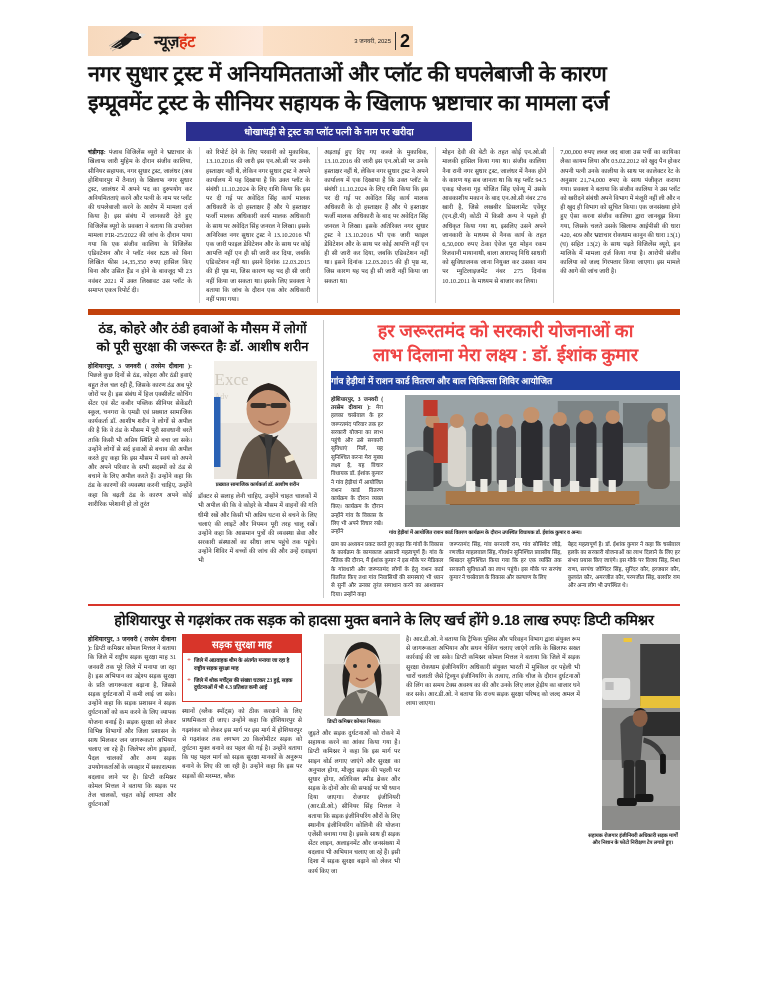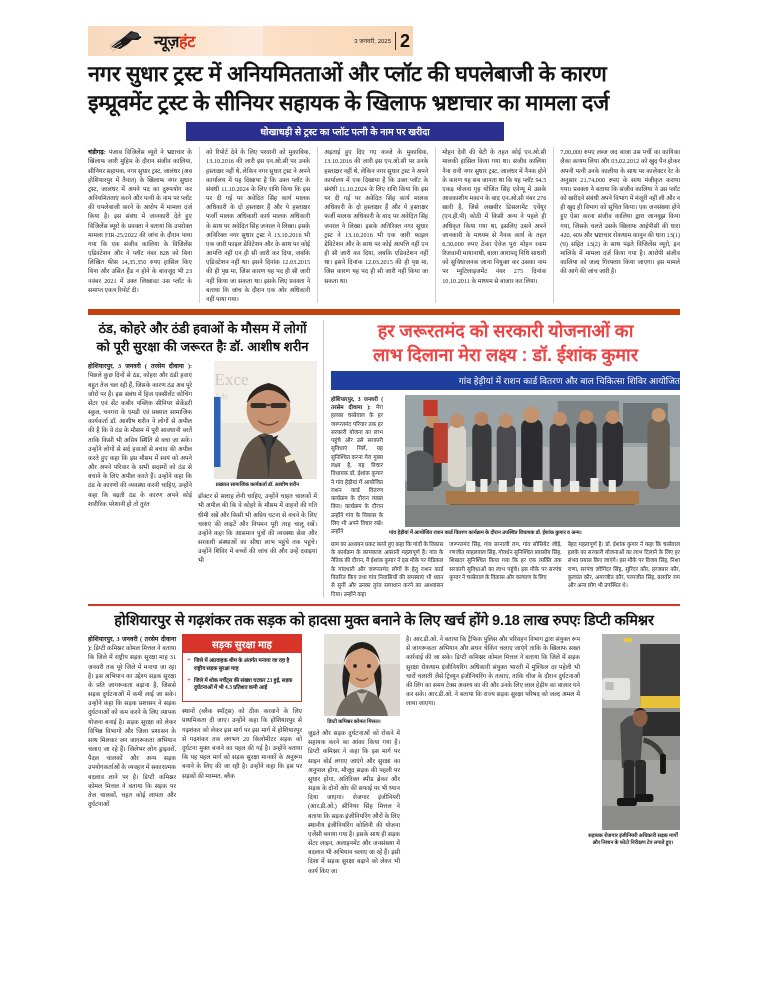--- a/index.html
+++ b/index.html
@@ -25,38 +25,38 @@
   .date-box{width:150px;background:linear-gradient(90deg,#fbe0c7 0%,#f7d6b6 100%);
     display:flex;align-items:center;justify-content:flex-end;padding-right:3px;box-sizing:border-box;}
   .date-txt{font-size:6px;font-family:"Liberation Sans",sans-serif;color:#222;margin-right:4px;}
   .pagenum{font-family:"Liberation Sans",sans-serif;font-weight:bold;font-size:18px;color:#111;
     border-left:1px solid #333;padding-left:4px;line-height:1;}
   
   .hl-wrap{margin-top:4px;}
   .headline{font-family:"Liberation Sans",sans-serif;font-weight:bold;font-size:21.5px;
     line-height:1.33;color:#141414;letter-spacing:-.2px;text-align:left;}
   .subbanner{background:#2b2f8f;color:#fff;text-align:center;font-family:"Liberation Sans",sans-serif;
-    font-weight:bold;font-size:9.5px;padding:3px 16px 3px;margin-top:5px;width:286px;margin-left:98px;}
+    font-weight:bold;font-size:9.5px;padding:3px 0 3px;margin-top:5px;width:286px;margin-left:98px;}
   
   .cols{display:flex;gap:7px;margin-top:5px;}
   .col{flex:1;}
   .bt{font-size:6.2px;line-height:1.48;text-align:justify;color:#1a1a1a;
       font-family:"Liberation Serif",serif;}
   .bt b{font-weight:bold;}
   .thin-sep{width:1px;background:#cfcfcf;}
   
   .mid{margin-top:6px;border-top:6px solid #c2410c;padding-top:5px;display:flex;}
   .mid-left{width:236px;padding-right:6px;box-sizing:border-box;border-right:1px solid #c9c9c9;}
   .mid-right{flex:1;padding-left:7px;box-sizing:border-box;}
   .hl2{font-family:"Liberation Sans",sans-serif;font-weight:bold;font-size:13px;line-height:1.35;
     color:#141414;text-align:center;}
   .hl3{font-family:"Liberation Sans",sans-serif;font-weight:bold;font-size:18px;line-height:1.3;
     color:#ef4444;text-align:center;}
-  .blue-strip{background:#1f3f9e;color:#fff;text-align:right;font-family:"Liberation Sans",sans-serif;
-    font-weight:normal;font-size:9px;padding:3px 0;margin-top:4px;}
+  .blue-strip{background:#1f3f9e;color:#fff;text-align:left;font-family:"Liberation Sans",sans-serif;
+    font-weight:bold;font-size:9px;padding:3px 0;margin-top:4px;}
   .photo{background:#8b5cf6;position:relative;overflow:hidden;margin-left:16px;}
   .cap{font-size:5.2px;line-height:1.35;text-align:center;color:#222;margin-top:2px;
        font-family:"Liberation Serif",serif;font-weight:bold;}
   
   .bot{margin-top:6px;border-top:2px solid #d8352a;padding-top:5px;}
   .hl4{font-family:"Liberation Sans",sans-serif;font-weight:bold;font-size:14.6px;line-height:1.25;
     color:#141414;text-align:center;letter-spacing:-.2px;}
   .redbox{border:1px solid #d8352a;width:118px;}
   .redbox-h{background:#d8352a;color:#fff;text-align:center;font-family:"Liberation Sans",sans-serif;
     font-weight:bold;font-size:10px;padding:2px 0;}

